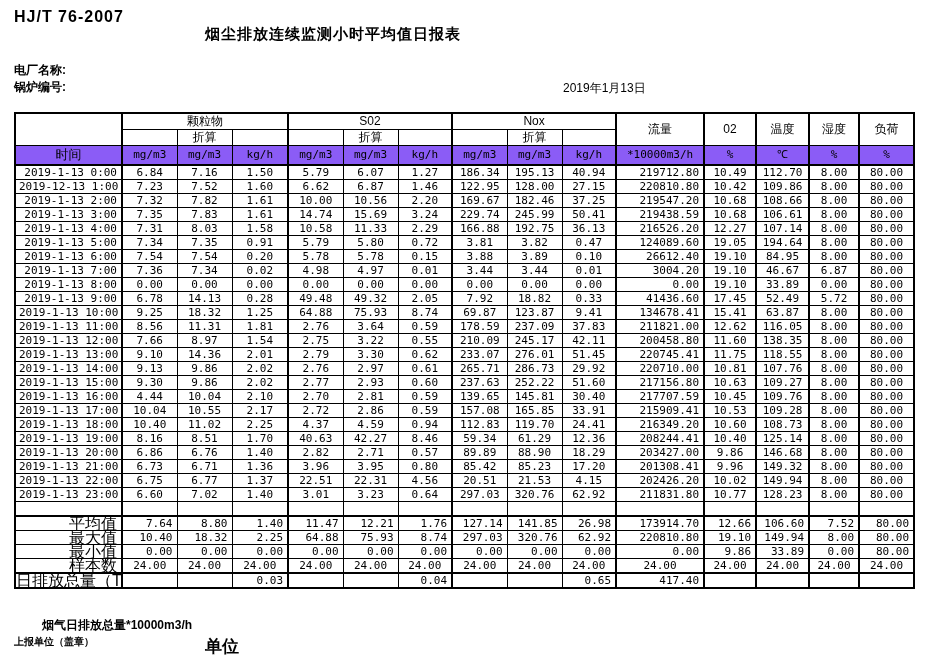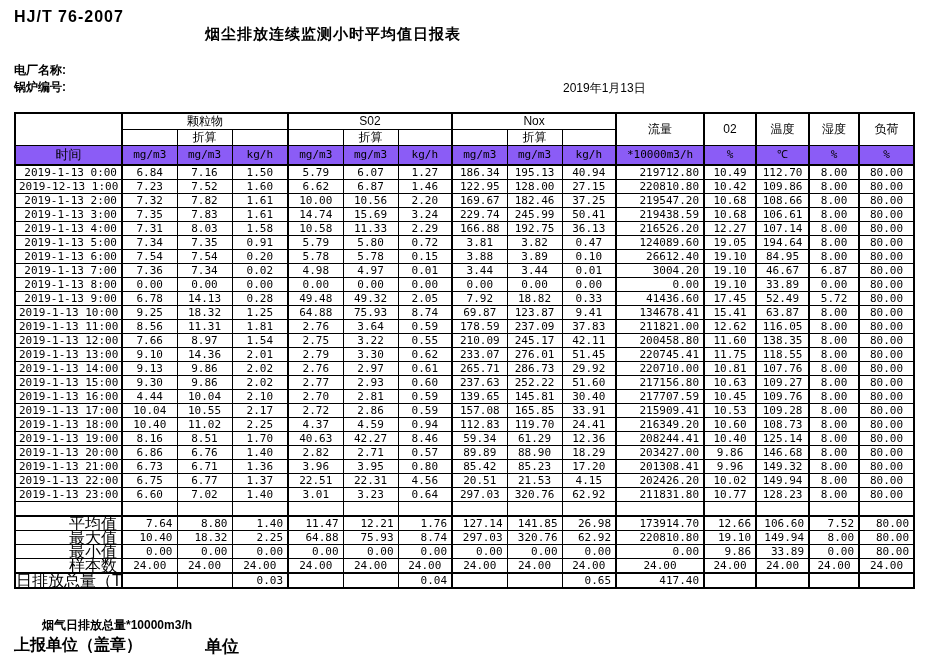--- a/index.html
+++ b/index.html
@@ -7,21 +7,21 @@
     width:934px;height:656px;position:relative;background:#ffffff;color:#000;
     font-family:"Liberation Sans",sans-serif;overflow:hidden;
   }
   .abs{position:absolute;white-space:nowrap;}
   #std-code{left:14px;top:8px;font-size:16px;font-weight:bold;letter-spacing:1px;}
   #title{left:205px;top:25px;font-size:15px;font-weight:bold;letter-spacing:1px;}
   #plant-label{left:14px;top:62px;font-size:12px;font-weight:bold;}
   #boiler-label{left:14px;top:79px;font-size:12px;font-weight:bold;}
   #report-date{left:563px;top:80px;font-size:12px;}
   #footer-line1{left:14px;top:617px;font-size:12px;font-weight:bold;margin-left:28px;}
-  #footer-line2{left:14px;top:635px;font-size:16px;font-weight:bold;}
+  #footer-line2{left:14px;top:635px;font-size:10px;font-weight:bold;}
   #footer-unit{left:205px;top:635px;font-size:17px;font-weight:bold;}
 
   #report-table{
     position:absolute;left:14px;top:112px;width:900px;
     border-collapse:collapse;table-layout:fixed;
     font-family:"DejaVu Sans Mono","Liberation Sans",sans-serif;
   }
   #report-table td{
     border:1px solid #000;font-size:11px;height:13px;line-height:13px;
     padding:0 3px;text-align:center;white-space:nowrap;overflow:hidden;

